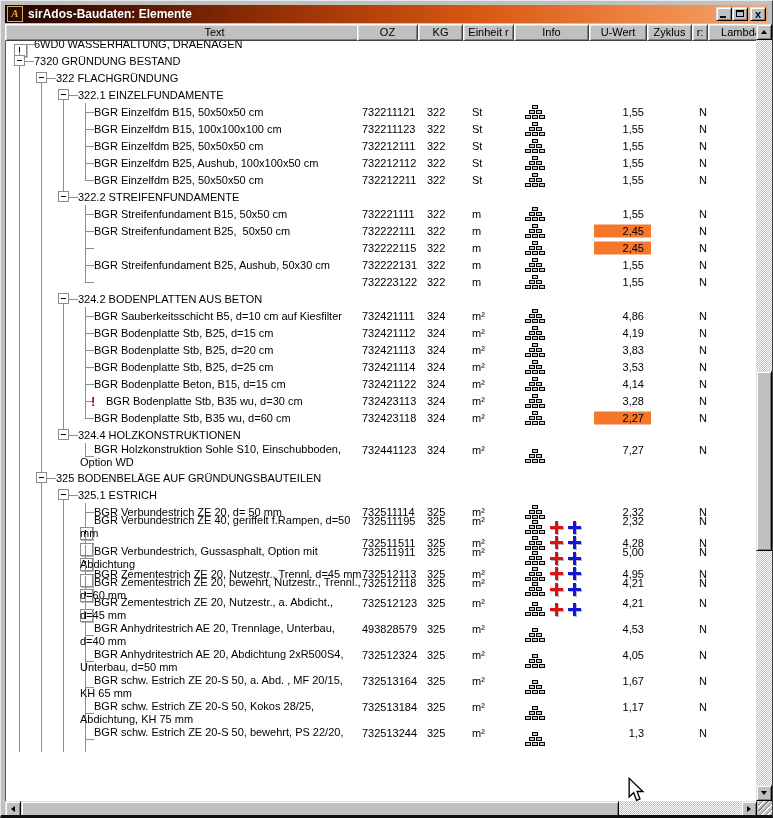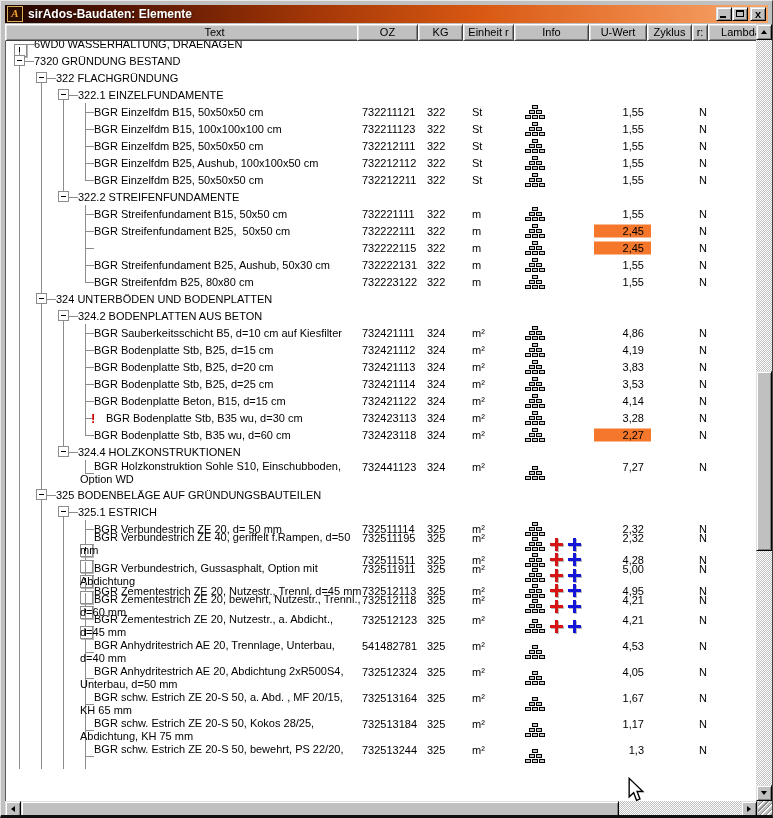--- a/index.html
+++ b/index.html
@@ -403,21 +403,20 @@
           </div>
         </div>
         <div class="cell c-uw">1,55</div>
         <div class="cell c-cyc">N</div>
       </div>
       <div class="row">
         <div class="vline" style="left: 13px;"></div>
         <div class="vline" style="left: 35px;"></div>
         <div class="vline vtop" style="left: 79px;"></div>
         <div class="stub" style="left: 79px; width: 9px;"></div>
-        <div class="txt leaf">BGR Streifenfdm B25, 80x80 cm</div>
         <div class="cell c-oz">732223122</div>
         <div class="cell c-kg">322</div>
         <div class="cell c-unit">m</div>
         <div class="info">
           <div class="hier">
             <div class="hr">
               <i></i>
             </div>
             <div class="hr">
               <i></i>
@@ -425,27 +424,20 @@
             </div>
             <div class="hr">
               <i></i>
               <i></i>
               <i></i>
             </div>
           </div>
         </div>
         <div class="cell c-uw">1,55</div>
         <div class="cell c-cyc">N</div>
-      </div>
-      <div class="row">
-        <div class="vline" style="left: 13px;"></div>
-        <div class="vline" style="left: 35px;"></div>
-        <div class="stub" style="left: 40px; width: 10px;"></div>
-        <div class="tbox" style="left: 30px;"></div>
-        <div class="txt grp" style="left: 50px;">324 UNTERBÖDEN UND BODENPLATTEN</div>
       </div>
       <div class="row">
         <div class="vline" style="left: 13px;"></div>
         <div class="vline" style="left: 35px;"></div>
         <div class="vline vbot" style="left: 57px;"></div>
         <div class="stub" style="left: 62px; width: 10px;"></div>
         <div class="tbox" style="left: 52px;"></div>
         <div class="txt grp" style="left: 72px;">324.2 BODENPLATTEN AUS BETON</div>
       </div>
       <div class="row">
@@ -929,21 +921,21 @@
         <div class="cell c-cyc">N</div>
       </div>
       <div class="row wrap">
         <div class="vline" style="left: 13px;"></div>
         <div class="vline" style="left: 35px;"></div>
         <div class="vline" style="left: 57px;"></div>
         <div class="vline" style="left: 79px;"></div>
         <div class="stub" style="left: 79px; width: 9px;"></div>
         <div class="txt leaf">BGR Anhydritestrich AE 20, Trennlage, Unterbau,
 d=40 mm</div>
-        <div class="cell c-oz">541482781</div>
+        <div class="cell c-oz">493828579</div>
         <div class="cell c-kg">325</div>
         <div class="cell c-unit">m²</div>
         <div class="info">
           <div class="hier">
             <div class="hr">
               <i></i>
             </div>
             <div class="hr">
               <i></i>
               <i></i>

